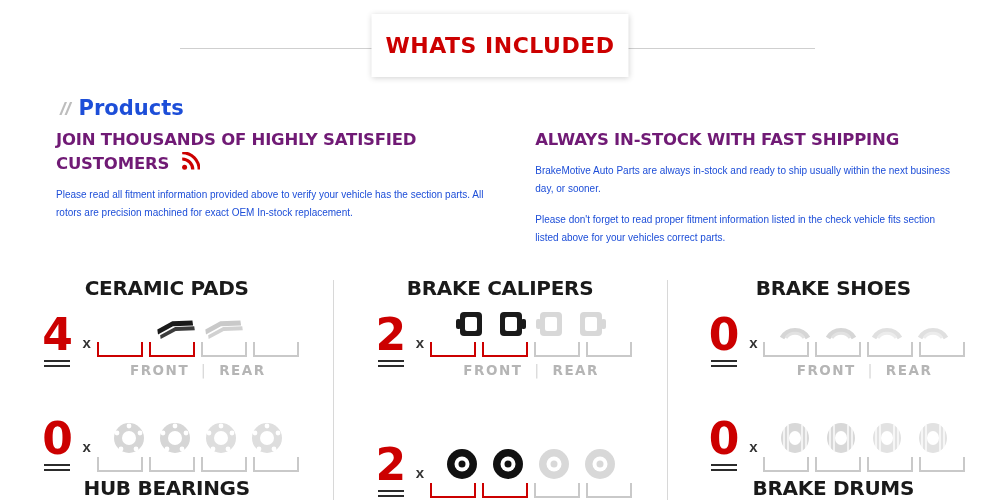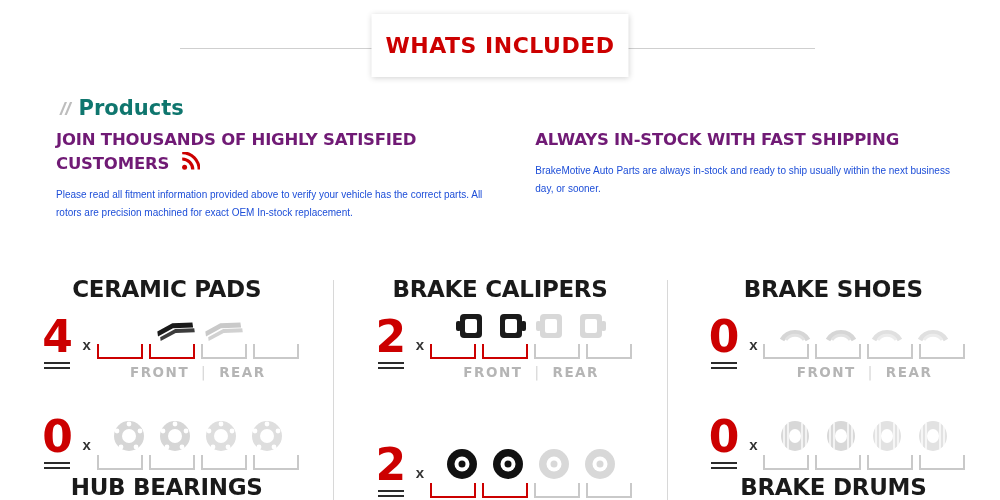--- a/index.html
+++ b/index.html
@@ -59,21 +59,21 @@
     align-items: baseline;
     gap: 8px;
   }
   .slashes {
     color: #bdbdbd;
     font-size: 19px;
     font-weight: bold;
     font-style: italic;
   }
   .products-label {
-    color: #0f766e;
+    color: #1d4ed8;
     font-size: 21px;
     font-weight: bold;
     font-family: "DejaVu Sans", sans-serif;
   }
 
   
   .cols {
     position: absolute;
     top: 128px;
     left: 56px;
@@ -124,21 +124,21 @@
     content: "";
     position: absolute;
     left: 0;
     top: 8px;
     bottom: 0;
     width: 1px;
     background: #d8d8d8;
   }
   .cat-title {
     text-align: center;
-    font-size: 23px;
+    font-size: 20px;
     font-weight: bold;
     color: #1a1a1a;
     font-family: "DejaVu Sans", sans-serif;
     letter-spacing: -0.3px;
     margin: 4px 0 6px 0;
   }
   .cat-title.bottom {
     margin: 2px 0 0 0;
   }
 
@@ -244,26 +244,27 @@
     <h3 class="col-h">
       <span>JOIN THOUSANDS OF HIGHLY SATISFIED CUSTOMERS</span>
       <span class="rss">
         <svg width="19" height="19" viewBox="0 0 19 19">
           <circle cx="3.6" cy="15.2" r="2.5" fill="#cc0000"></circle>
           <path d="M1.2 8.6a9 9 0 0 1 9 9h3.2A12.2 12.2 0 0 0 1.2 5.4z" fill="#cc0000"></path>
           <path d="M1.2 2.2a15.4 15.4 0 0 1 15.4 15.4h3.1A18.5 18.5 0 0 0 1.2 -0.8z" fill="#cc0000"></path>
         </svg>
       </span>
     </h3>
-    <p class="col-p">Please read all fitment information provided above to verify your vehicle has the correct parts. All rotors are precision machined for exact OEM In-stock replacement.</p>
+    <p class="col-p">Please read all fitment information provided above to verify your vehicle has the section parts. All rotors are precision machined for exact OEM In-stock replacement.</p>
   </div>
 
   <div class="col-right">
     <h3 class="col-h">ALWAYS IN-STOCK WITH FAST SHIPPING</h3>
     <p class="col-p">BrakeMotive Auto Parts are always in-stock and ready to ship usually within the next business day, or sooner.</p>
+    <p class="col-p">Please don't forget to read proper fitment information listed in the check vehicle fits section listed above for your vehicles correct parts.</p>
   </div>
 </div>
 
 <div class="grid">
 
   <div class="gcol">
 
     <div class="half">
       <div class="cat-title">CERAMIC PADS</div>
       <div class="row">

